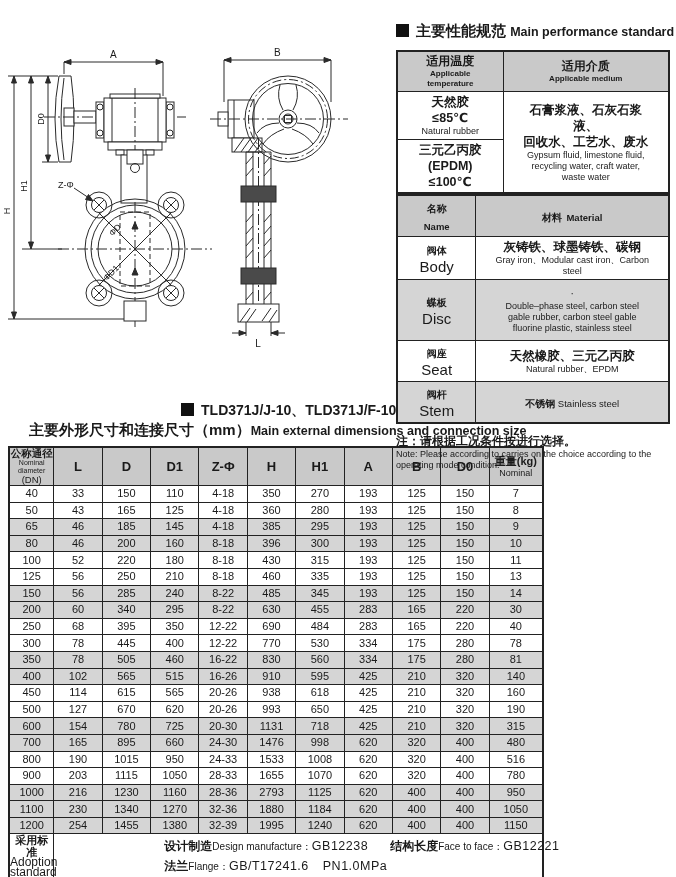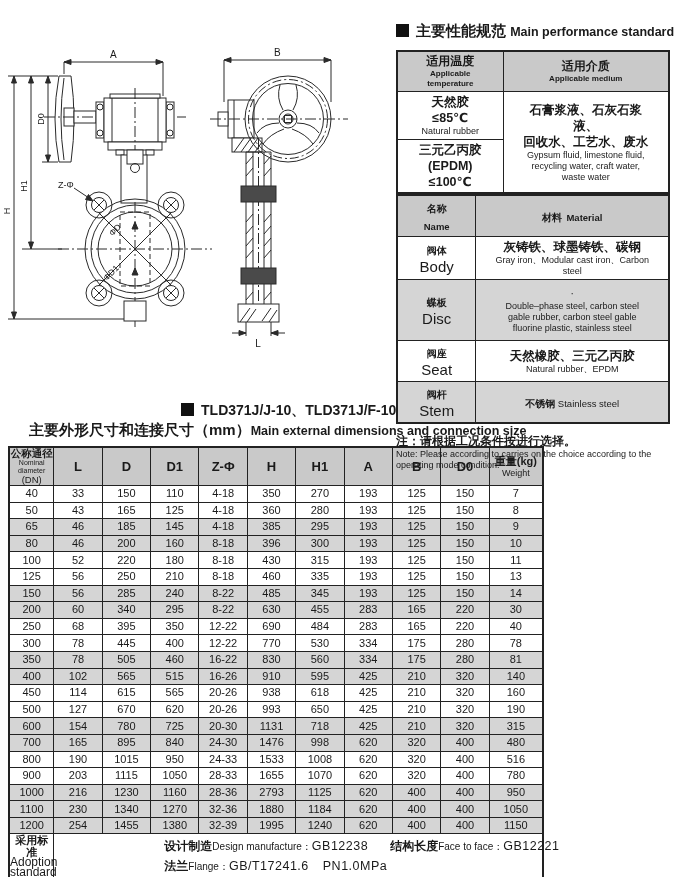--- a/index.html
+++ b/index.html
@@ -384,21 +384,21 @@
         <th>D</th>
         <th>D1</th>
         <th>Z-Φ</th>
         <th>H</th>
         <th>H1</th>
         <th>A</th>
         <th>B</th>
         <th>D0</th>
         <th class="wt-h">
           <span class="t1">重量(kg)</span>
-          <span class="t2">Weight</span>
+          <span class="t2">Nominal</span>
         </th>
       </tr>
     </thead>
     <tbody>
         <tr>
           <td>40</td>
           <td>33</td>
           <td>150</td>
           <td>110</td>
           <td>4-18</td>
@@ -588,21 +588,21 @@
           <td>718</td>
           <td>425</td>
           <td>210</td>
           <td>320</td>
           <td>315</td>
         </tr>
         <tr class="shaded">
           <td>700</td>
           <td>165</td>
           <td>895</td>
-          <td>840</td>
+          <td>660</td>
           <td>24-30</td>
           <td>1476</td>
           <td>998</td>
           <td>620</td>
           <td>320</td>
           <td>400</td>
           <td>480</td>
         </tr>
         <tr>
           <td>800</td>

